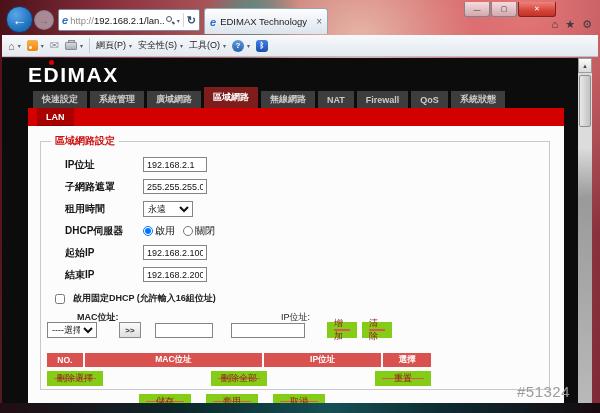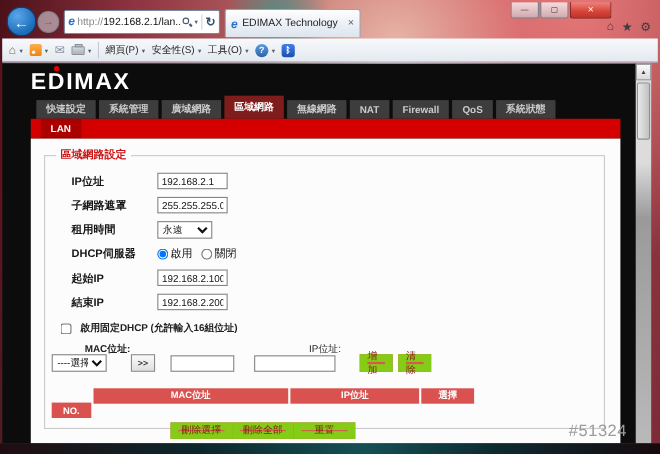--- a/index.html
+++ b/index.html
@@ -91,22 +91,22 @@
     border:1px solid #8a8a8a; font-size:8px; font-weight:bold; color:#333; display:flex; align-items:center; justify-content:center;}
   .macin{ margin-left:14px; width:58px;}
   .ipin{ margin-left:18px; width:74px;}
   .rbtn{ background:#dc5552; border:7px solid #84cc16; color:#8c1b19; font-size:9px; font-weight:normal;
     display:flex; align-items:center; justify-content:center; height:15px;}
   .addbtn{ margin-left:22px; width:30px; height:16px;}
   .clrbtn{ margin-left:5px; width:30px; height:16px;}
   .dtable{ display:flex; gap:2px; margin-top:8px; width:384px;}
   .thcell{ background:#d95250; color:#fff; font-size:8.5px; font-weight:bold; height:14px;
     display:flex; align-items:center; justify-content:center;}
-  .c-no{ width:36px;margin-top:13px;} .c-mac{ width:178px;} .c-ip{ width:118px;} .c-sel{ width:48px;}
-  .delrow{ display:flex; justify-content:center; width:384px; margin-top:4px;}
+  .c-no{ width:36px;} .c-mac{ width:178px;} .c-ip{ width:118px;} .c-sel{ width:48px;}
+  .delrow{ display:flex; justify-content:space-between; width:384px; margin-top:4px;}
   .delrow .rbtn{ width:56px;}
   .saverow{ display:flex; gap:15px; margin:8px 0 0 92px;}
   .saverow .rbtn{ width:52px;}
   
   .scrollbar{ position:absolute; left:578px; top:58px; width:14px; height:345px;
     background:linear-gradient(180deg,#dcdcdc 0 90px, #9a9a9a 140px, #b9b9b9);}
   .sb-up{ position:absolute; left:0; top:0; width:14px; height:15px; background:linear-gradient(#fafafa,#dadada);
     border:1px solid #9a9a9a; color:#444; font-size:6px; display:flex; align-items:center; justify-content:center;}
   .sb-thumb{ position:absolute; left:1px; top:17px; width:12px; height:52px; background:linear-gradient(90deg,#e8e8e8,#c2c2c2);
     border:1px solid #8f8f8f; border-radius:2px;}

